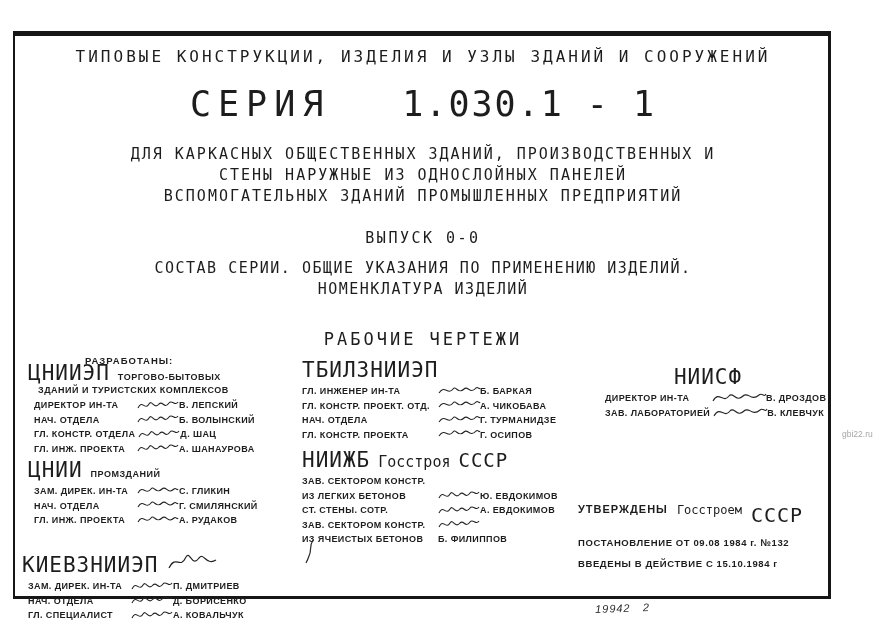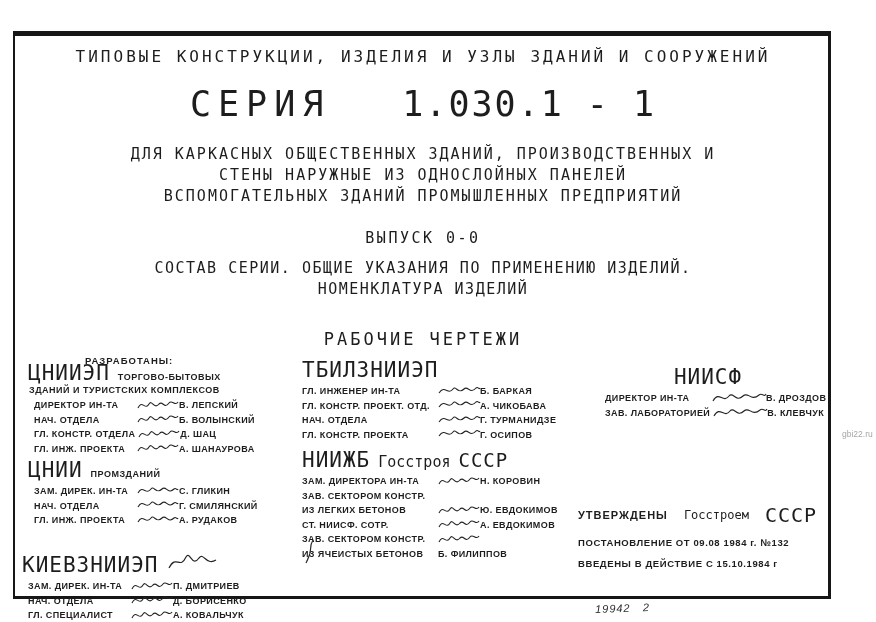--- a/index.html
+++ b/index.html
@@ -26,34 +26,34 @@
   .contents1{top:259px;font-size:15px;letter-spacing:1.5px;}
   .contents2{top:280px;font-size:15px;letter-spacing:1.5px;}
   .working{top:329px;font-size:17px;letter-spacing:3px;}
   .developed{top:355px;left:85px;font-size:9.5px;font-weight:bold;letter-spacing:1px;}
   .inst{position:absolute;}
   .inst-head{display:flex;align-items:baseline;gap:8px;white-space:nowrap;}
   .inst-name{font-family:"DejaVu Sans Mono","Liberation Mono",monospace;font-size:21px;letter-spacing:1px;line-height:22px;}
   .inst-suffix{font-weight:bold;font-size:9px;letter-spacing:0.5px;}
   .inst-suffix-mid{font-family:"DejaVu Sans Mono","Liberation Mono",monospace;font-size:15px;text-align:right;}
   .inst-suffix-big{font-family:"DejaVu Sans Mono","Liberation Mono",monospace;font-size:19px;letter-spacing:1px;}
-  .inst-sub{font-weight:bold;font-size:9px;letter-spacing:0.5px;margin:1px 0 3px 1px;white-space:nowrap;}
+  .inst-sub{font-weight:bold;font-size:9px;letter-spacing:0.5px;margin:1px 0 3px 10px;white-space:nowrap;}
   .rows{margin-top:3px;}
   .crow{display:flex;align-items:center;white-space:nowrap;line-height:14.5px;height:14.5px;}
   .crow .role{font-weight:bold;font-size:9px;letter-spacing:0.4px;}
   .crow .person{font-weight:bold;font-size:9px;letter-spacing:0.4px;margin-left:3px;}
   .crow .sig{flex:0 0 auto;margin:-6px -4px -4px 2px;}
   .col-left .role{min-width:100px;}
   .col-left .rows{padding-left:6px;}
   .col-mid .role{min-width:133px;}
   .col-right .role{min-width:104px;}
   .sig svg,.sig-big svg{display:block;}
   
   .approval{left:578px;top:503px;width:256px;}
-  .appr-l1{display:flex;align-items:center;gap:16px;white-space:nowrap;}
+  .appr-l1{display:flex;align-items:flex-start;gap:9px;white-space:nowrap;}
   .appr-w1{font-weight:bold;font-size:11px;letter-spacing:1px;}
   .appr-w2{font-family:"DejaVu Sans Mono","Liberation Mono",monospace;font-size:12px;}
   .appr-w3{font-family:"DejaVu Sans Mono","Liberation Mono",monospace;font-size:20px;letter-spacing:1px;}
   .appr-l2{margin-top:10px;font-weight:bold;font-size:9.5px;letter-spacing:0.6px;white-space:nowrap;}
   .appr-l3{margin-top:10px;font-weight:bold;font-size:9.5px;letter-spacing:0.6px;white-space:nowrap;}
   .footer-hand{left:595px;top:602px;font-style:italic;font-size:11px;letter-spacing:1px;transform:rotate(-2deg);color:#2a2a2a;white-space:pre;}
   .watermark{left:842px;top:429px;font-size:8.5px;color:#a6a6a6;}
   .stray{left:303px;top:538px;}
 </style>
 </head>
@@ -263,47 +263,38 @@
   </div>
 
   <div class="inst col-mid" style="left:302px;top:449px;">
     <div class="inst-head">
       <span class="inst-name">НИИЖБ</span>
       <span class="inst-suffix-mid">Госстроя</span>
       <span class="inst-suffix-big">СССР</span>
     </div>
     <div class="rows">
 
-        <div class="crow">
-          <span class="role">ЗАМ. ДИРЕКТОРА ИН-ТА</span>
-          <span class="sig">
-            <svg width="44" height="15" viewBox="0 0 44 15">
-              <path d="M2 11 C6 2,9 14,13 7 C16 2,18 13,23 7 C27 3,28 13,33 6 C36 2,39 10,42 5" fill="none" stroke="#242424" stroke-width="1.1"></path>
-            </svg>
-          </span>
-          <span class="person">Н. КОРОВИН</span>
-        </div>
 
         <div class="crow">
           <span class="role">ЗАВ. СЕКТОРОМ КОНСТР.</span>
 
         </div>
 
         <div class="crow">
           <span class="role">ИЗ ЛЕГКИХ БЕТОНОВ</span>
           <span class="sig">
             <svg width="44" height="15" viewBox="0 0 44 15">
               <path d="M2 11 C6 2,9 14,13 7 C16 2,18 13,23 7 C27 3,28 13,33 6 C36 2,39 10,42 5" fill="none" stroke="#242424" stroke-width="1.1"></path>
             </svg>
           </span>
           <span class="person">Ю. ЕВДОКИМОВ</span>
         </div>
 
         <div class="crow">
-          <span class="role">СТ. НИИСФ. СОТР.</span>
+          <span class="role">СТ. СТЕНЫ. СОТР.</span>
           <span class="sig">
             <svg width="44" height="15" viewBox="0 0 44 15">
               <path d="M2 11 C6 2,9 14,13 7 C16 2,18 13,23 7 C27 3,28 13,33 6 C36 2,39 10,42 5" fill="none" stroke="#242424" stroke-width="1.1"></path>
             </svg>
           </span>
           <span class="person">А. ЕВДОКИМОВ</span>
         </div>
 
         <div class="crow">
           <span class="role">ЗАВ. СЕКТОРОМ КОНСТР.</span>

